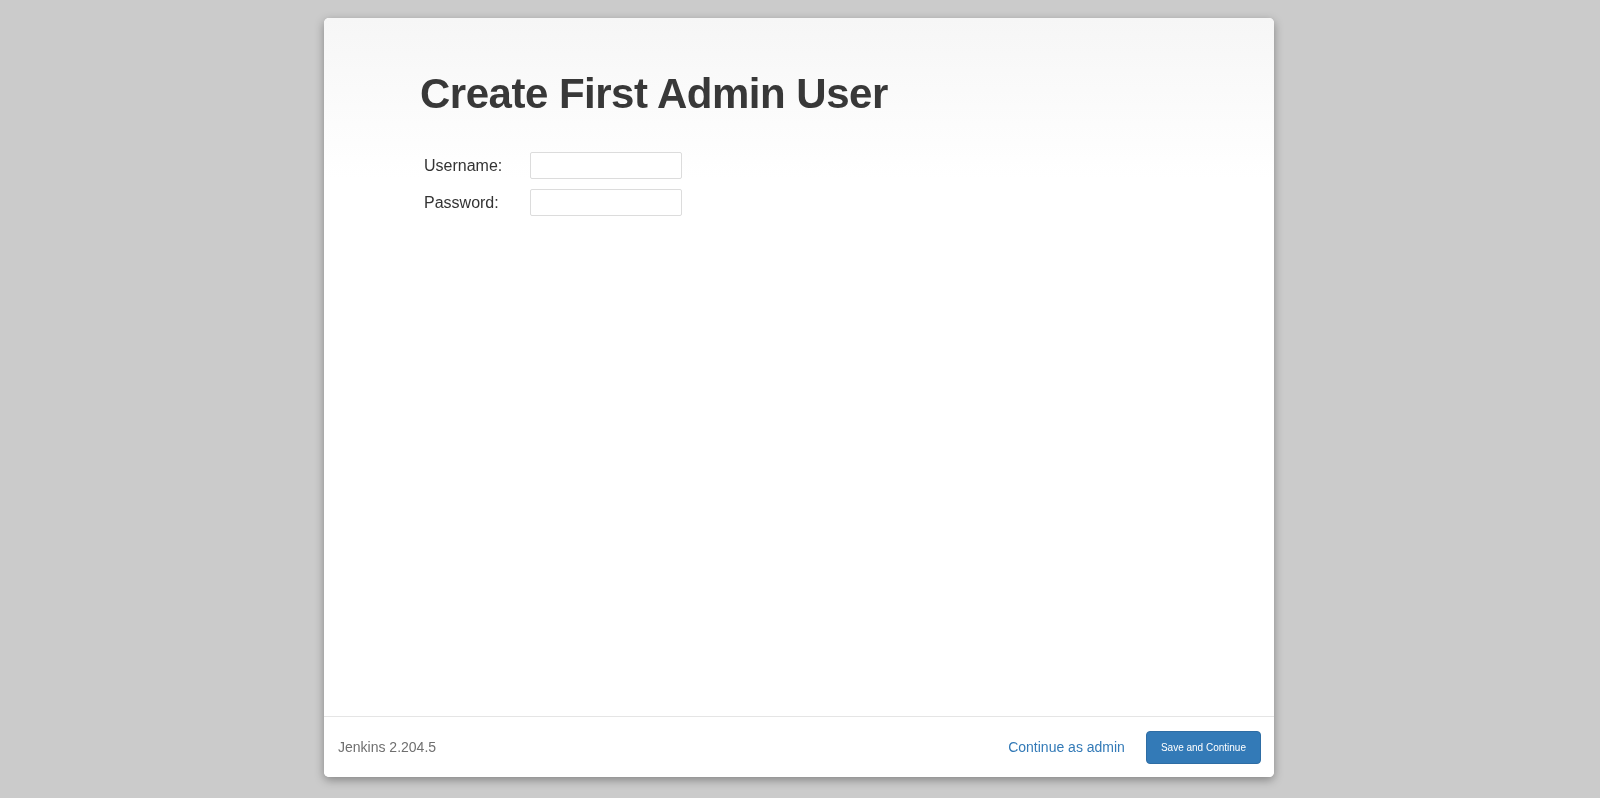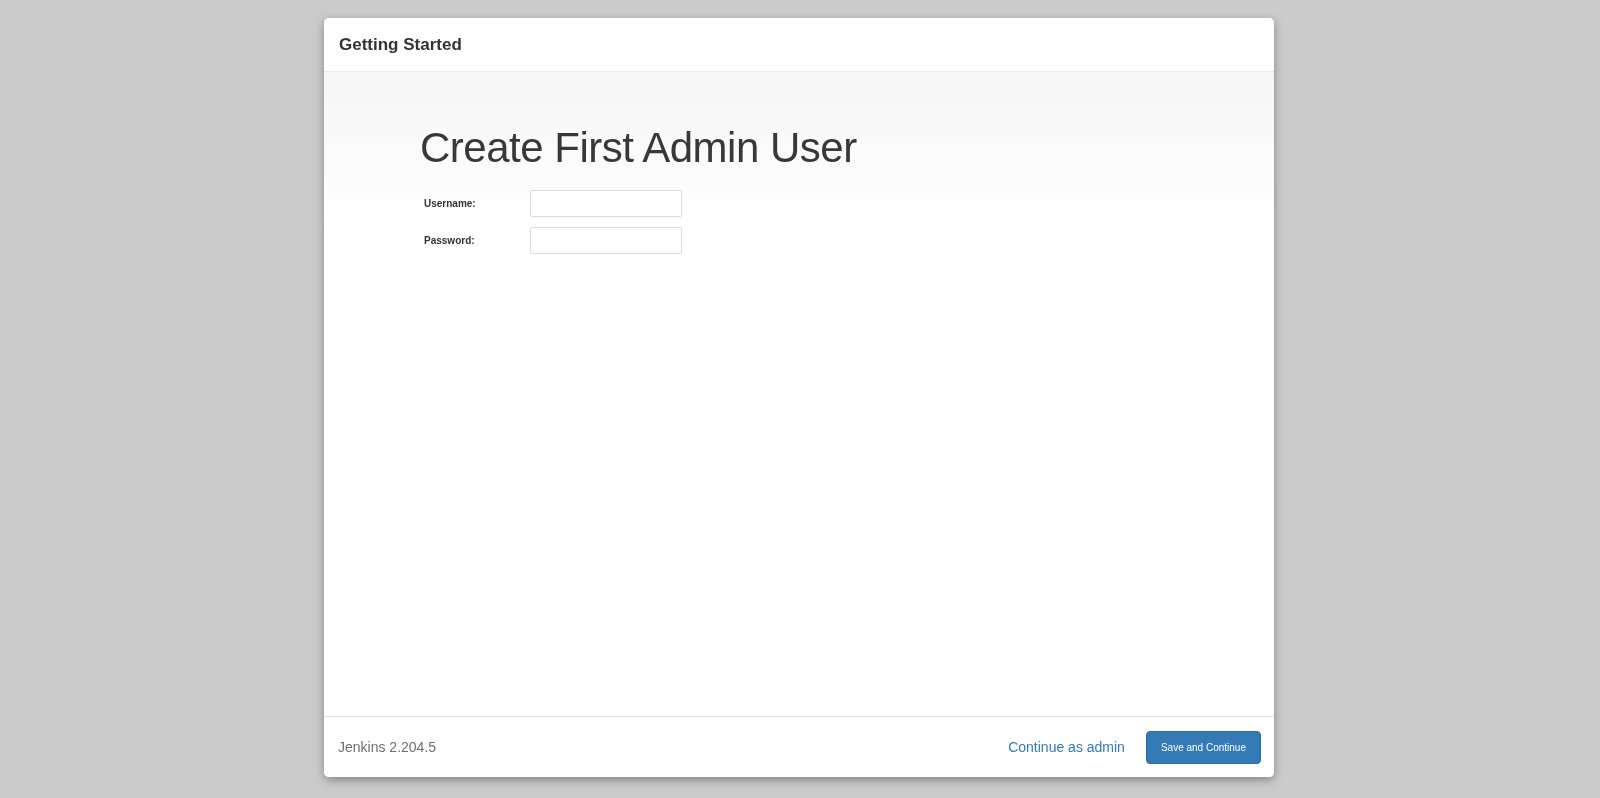--- a/index.html
+++ b/index.html
@@ -38,38 +38,37 @@
   }
 
   .modal-body {
     flex: 1 1 auto;
     background: linear-gradient(to bottom, #f6f6f6 0px, #ffffff 160px);
     padding: 52px 0 0 96px;
   }
 
   .page-heading {
     font-size: 42px;
-    font-weight: normal;
+    font-weight: bold;
     color: #383838;
     letter-spacing: -0.5px;
-    margin-bottom: 18px;
+    margin-bottom: 34px;
   }
 
   .form { padding-left: 4px; }
   .form-row {
     display: flex;
     align-items: center;
     margin-bottom: 10px;
   }
   .form-row label {
     width: 106px;
     flex: 0 0 106px;
-    font-size: 10px;
+    font-size: 16px;
     color: #333333;
-    font-weight: bold;
   }
   .form-row input {
     width: 152px;
     height: 27px;
     border: 1px solid #dcdcdc;
     border-radius: 2px;
     background: #ffffff;
     padding: 0 7px;
     font-size: 14px;
     color: #333333;
@@ -109,23 +108,20 @@
     border-radius: 4px;
     cursor: pointer;
     height: 33px;
   }
 </style>
 </head>
 <body>
 
 <div class="modal">
 
-  <div class="modal-header">
-    <span class="title">Getting Started</span>
-  </div>
 
   <div class="modal-body">
     <div class="page-heading">Create First Admin User</div>
 
     <div class="form">
 
       <div class="form-row">
         <label>Username:</label>
         <input type="text" style="">
       </div>

